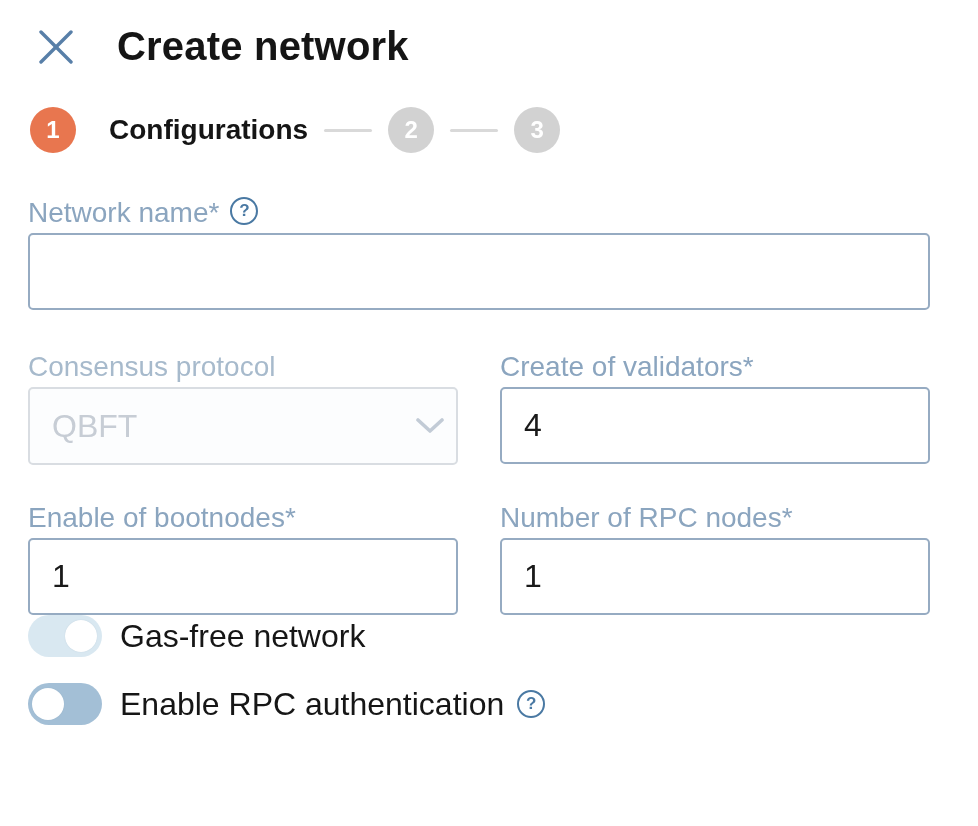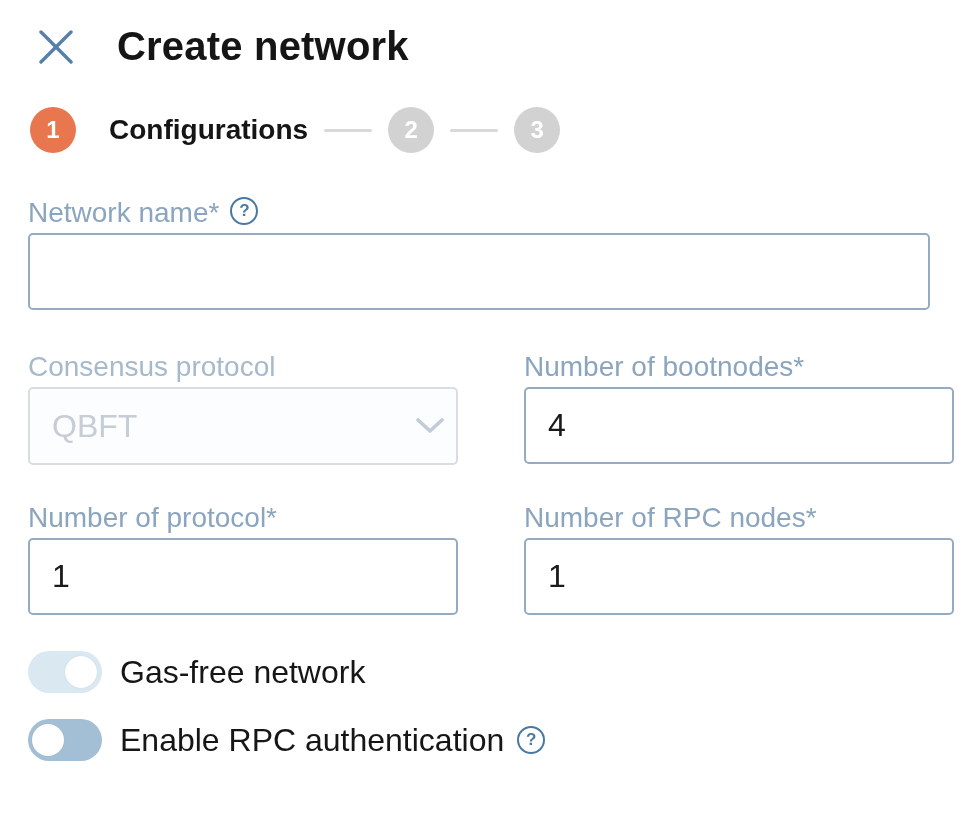--- a/index.html
+++ b/index.html
@@ -41,33 +41,33 @@
     border:2.5px solid #4a79a3; border-radius:50%;
     display:inline-flex; align-items:center; justify-content:center;
     font-size:17px; font-weight:700; color:#4a79a3; cursor:pointer;
   }
   .text-input {
     display:block; width:100%; height:77px; margin-top:4px;
     border:2px solid #96abc2; border-radius:5px; background:#ffffff;
     font-family:inherit; font-size:32px; color:#1a1a1a;
     padding:0 22px; outline:none;
   }
-  .row { display:grid; grid-template-columns:430px 430px; column-gap:66px; margin-top:41px; }
+  .row { display:grid; grid-template-columns:430px 430px; column-gap:42px; margin-top:41px; }
   .row.second { margin-top:37px; }
   .select-box {
     height:78px; margin-top:4px;
     border:2px solid #d9dde2; border-radius:5px; background:#fcfdfe;
     display:flex; align-items:center; justify-content:space-between;
     padding:0 12px 0 22px;
   }
   .select-value { font-size:32px; color:#c7cdd5; }
   .chevron { width:28px; height:16px; flex:0 0 auto; }
 
   
-  .toggle-row { display:flex; align-items:center; margin-top:36px; }
+  .toggle-row { display:flex; align-items:center; }
   .toggle-row.second { margin-top:26px; }
   .toggle { position:relative; width:74px; height:42px; border-radius:21px; flex:0 0 auto; cursor:pointer; }
   .toggle.on { background:#d9e8f1; }
   .toggle.off { background:#a3bfd6; }
   .toggle-knob {
     position:absolute; top:5px; width:32px; height:32px;
     background:#ffffff; border-radius:50%;
     box-shadow:0 0 1px rgba(120,150,175,0.35);
   }
   .toggle.on .toggle-knob { right:5px; }
@@ -116,30 +116,30 @@
         </div>
         <div class="select-box">
           <span class="select-value">QBFT</span>
           <svg class="chevron" viewBox="0 0 28 16">
             <polyline points="2,2 14,13 26,2" fill="none" stroke="#c2cbd6" stroke-width="3.6" stroke-linecap="round" stroke-linejoin="round"></polyline>
           </svg>
         </div>
       </div>
       <div class="field">
         <div class="field-label">
-          <span>Number of bootnodes*</span>
+          <span>Create of validators*</span>
         </div>
         <input class="text-input" type="text" value="4" style="">
       </div>
     </div>
 
     <div class="row second">
       <div class="field">
         <div class="field-label">
-          <span>Number of protocol*</span>
+          <span>Enable of bootnodes*</span>
         </div>
         <input class="text-input" type="text" value="1" style="">
       </div>
       <div class="field">
         <div class="field-label">
           <span>Number of RPC nodes*</span>
         </div>
         <input class="text-input" type="text" value="1" style="">
       </div>
     </div>

